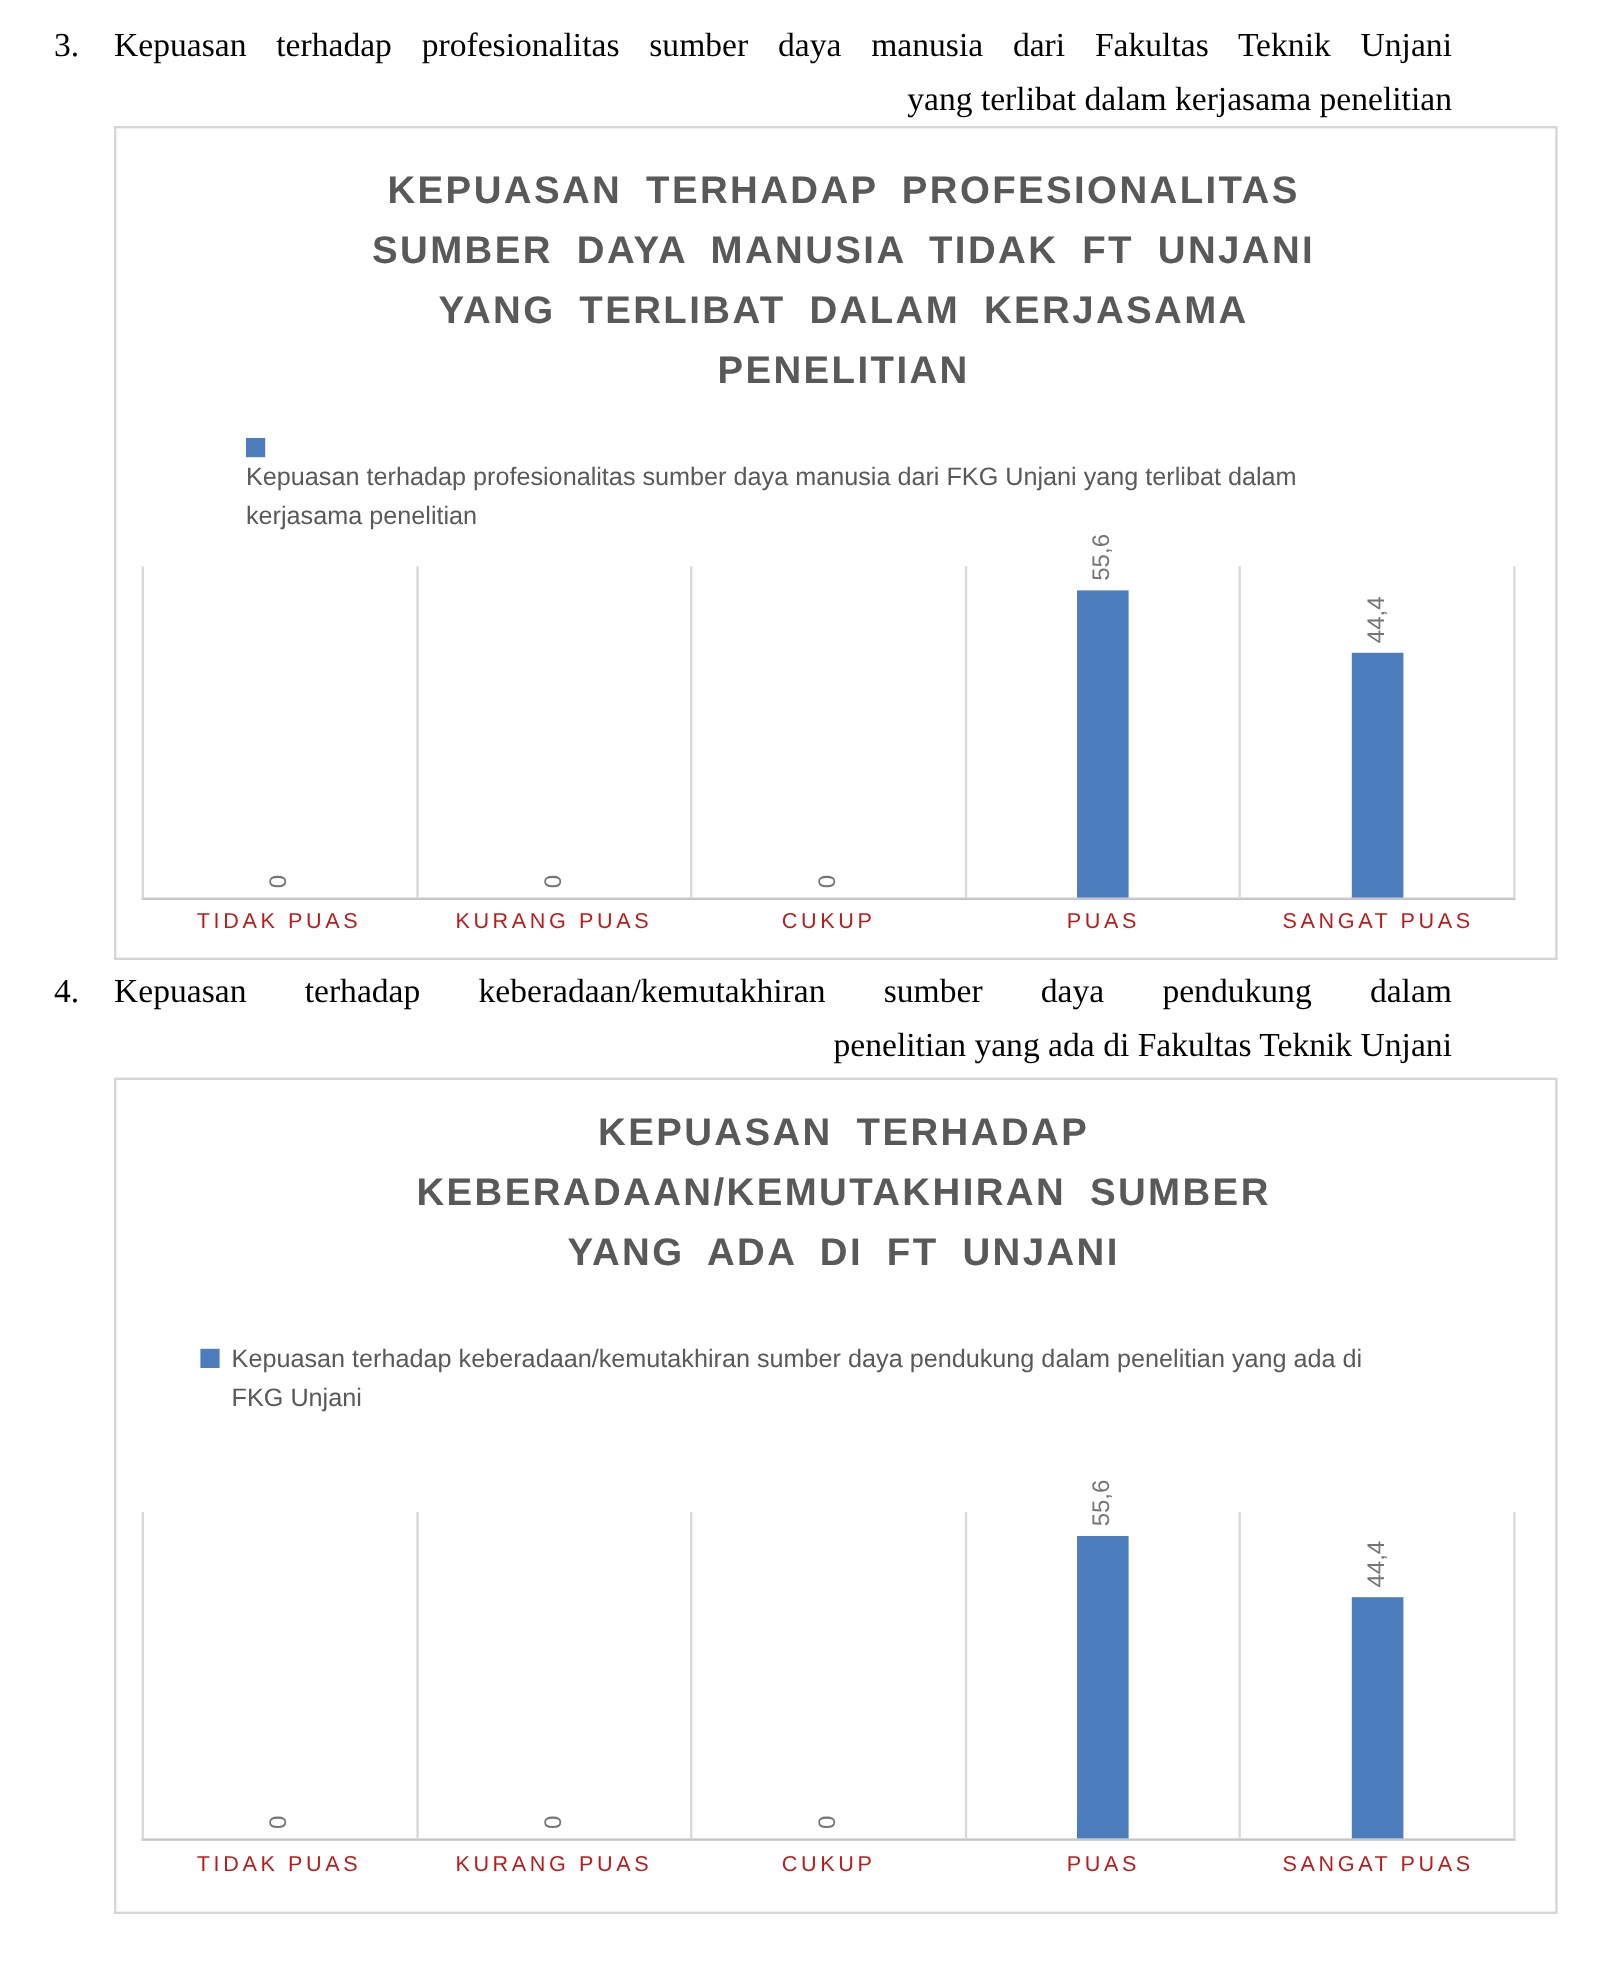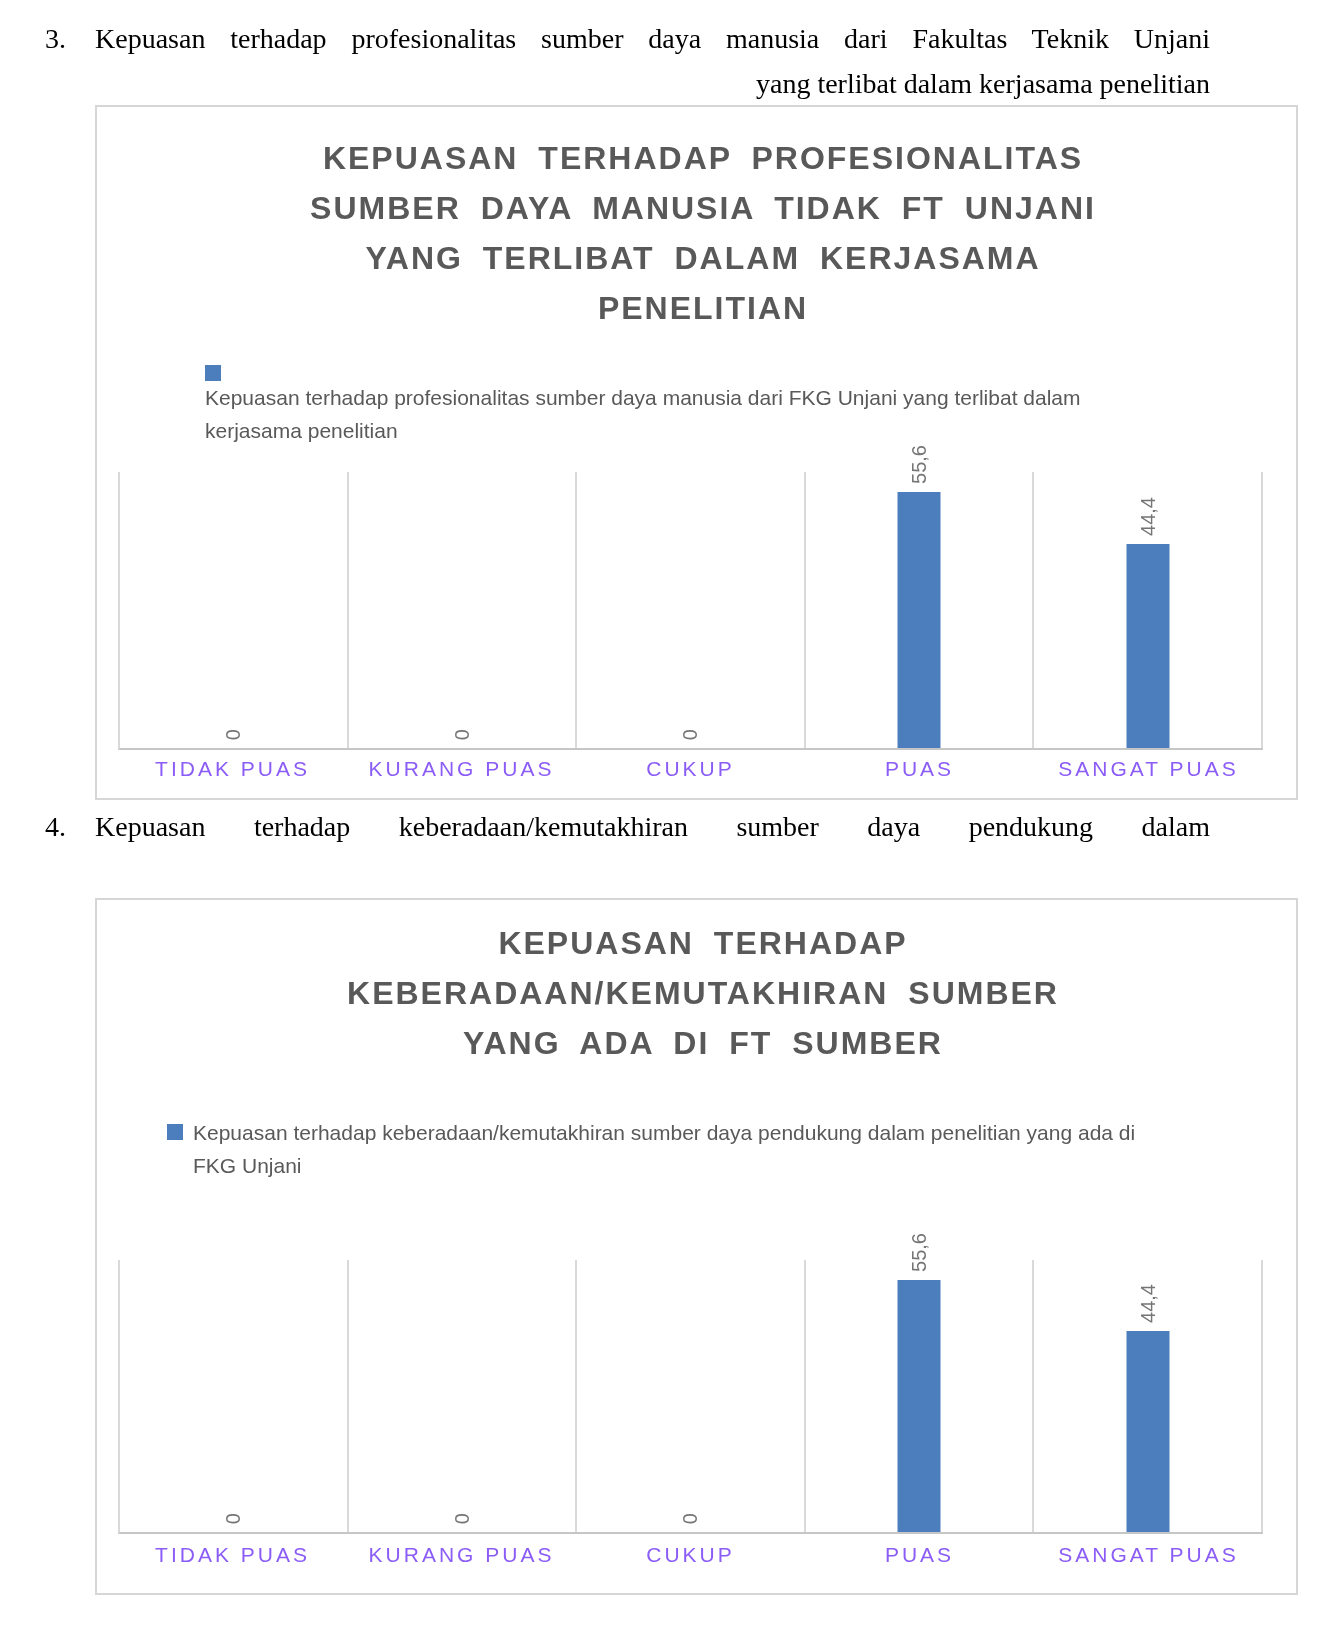--- a/index.html
+++ b/index.html
@@ -46,21 +46,21 @@
   .col{flex:1 1 0;position:relative;border-right:2px solid #D9D9D9;}
   .bar{position:absolute;left:50%;transform:translateX(-50%);bottom:0;width:43px;
     background:#4C7EBD;}
   .vlabel{position:absolute;left:50%;writing-mode:vertical-rl;
     transform:translateX(-50%) rotate(180deg);
     color:#757575;font-size:20px;white-space:nowrap;}
 
   .cats{position:absolute;left:21px;right:33px;display:flex;}
   #chart0 .cats{top:650px;}
   #chart1 .cats{top:643px;}
-  .cat{flex:1 1 0;text-align:center;color:#8b5cf6;font-size:21px;
+  .cat{flex:1 1 0;text-align:center;color:#b91c1c;font-size:18px;
     letter-spacing:3px;white-space:nowrap;}
 </style>
 </head>
 <body>
 
 <div class="doc-item" id="item3">
   <div class="num">3.</div>
   <div class="lines">
     <div class="line-justify">Kepuasan terhadap profesionalitas sumber daya manusia dari Fakultas Teknik Unjani</div>
     <div class="line-normal">yang terlibat dalam kerjasama penelitian</div>
@@ -103,28 +103,29 @@
       <div class="cat">CUKUP</div>
       <div class="cat">PUAS</div>
       <div class="cat">SANGAT PUAS</div>
     </div>
 </div>
 
 <div class="doc-item" id="item4">
   <div class="num">4.</div>
   <div class="lines">
     <div class="line-justify">Kepuasan terhadap keberadaan/kemutakhiran sumber daya pendukung dalam</div>
+    <div class="line-normal">penelitian yang ada di Fakultas Teknik Unjani</div>
   </div>
 </div>
 
 <div class="chart-box" id="chart1">
   <div class="chart-title">
       <div>KEPUASAN TERHADAP</div>
       <div>KEBERADAAN/KEMUTAKHIRAN SUMBER</div>
-      <div>YANG ADA DI FT SUMBER</div>
+      <div>YANG ADA DI FT UNJANI</div>
     </div>
   <div class="legend">
     <span class="legend-marker"></span>
     <span class="legend-text">Kepuasan terhadap keberadaan/kemutakhiran sumber daya pendukung dalam penelitian yang ada di FKG Unjani</span>
   </div>
   <div class="plot">
       <div class="col">
         <div class="vlabel" style="bottom: calc(0% + 8px);">0</div>
       </div>
       <div class="col">

